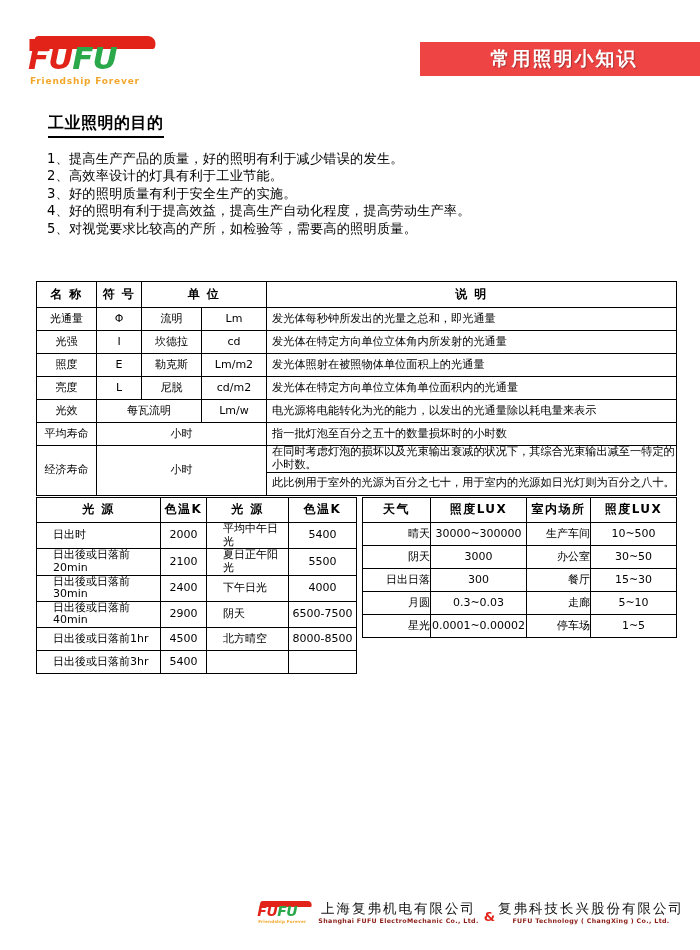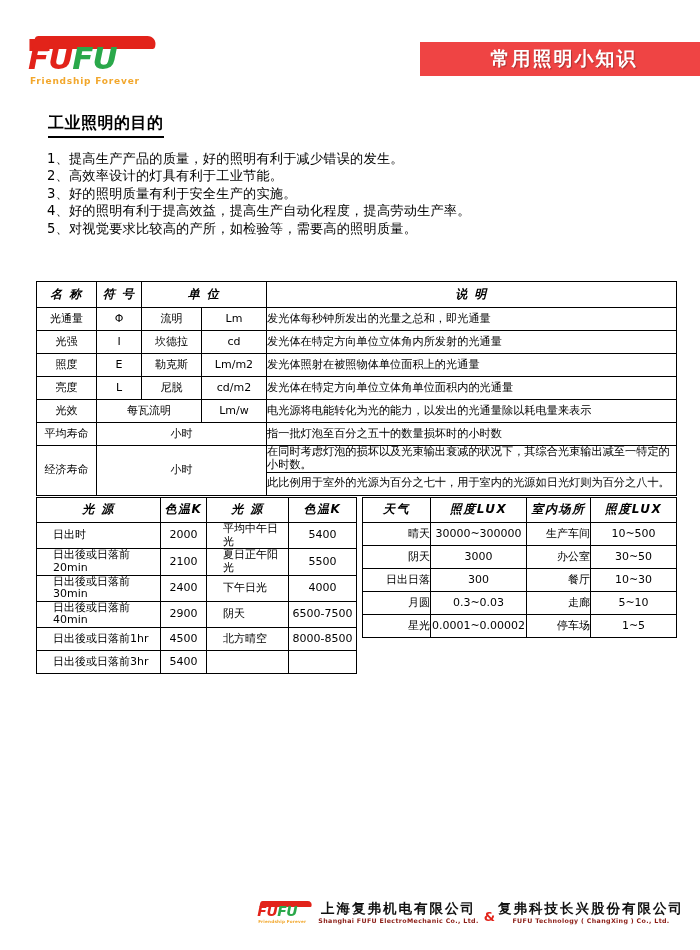--- a/index.html
+++ b/index.html
@@ -133,35 +133,35 @@
   table td, table th {
     border: 1px solid #000000;
     padding: 0;
     font-weight: normal;
     line-height: 1.15;
   }
   .th-cell {
     font-weight: bold;
     text-align: center;
     letter-spacing: 1.5px;
-    font-style: italic;
   }
   .c { text-align: center; }
 
   
   #table-terms {
     position: absolute;
     left: 36px;
     top: 281px;
     width: 640px;
   }
   #table-terms td { height: 22px; }
   #table-terms tr.head td { height: 25px; font-size: 12px; }
   #table-terms .desc {
     text-align: left;
+    padding-left: 5px;
     font-size: 11.2px;
   }
 
   
   #table-colortemp {
     position: absolute;
     left: 36px;
     top: 497px;
     width: 320px;
   }
@@ -232,21 +232,21 @@
     letter-spacing: 0.2px;
   }
   .company {
     display: flex;
     flex-direction: column;
     align-items: center;
     margin-right: 2px;
   }
   .company-cn {
     font-size: 13.5px;
-    font-weight: bold;
+    font-weight: normal;
     letter-spacing: 2px;
     line-height: 16px;
     color: #111;
   }
   .company-en {
     font-size: 6.3px;
     font-weight: bold;
     letter-spacing: 0.35px;
     color: #8a1c14;
     line-height: 9px;
@@ -436,21 +436,21 @@
     <tr>
       <td class="wx">阴天</td>
       <td class="c">3000</td>
       <td class="wx">办公室</td>
       <td class="c">30~50</td>
     </tr>
     <tr>
       <td class="wx">日出日落</td>
       <td class="c">300</td>
       <td class="wx">餐厅</td>
-      <td class="c">10~30</td>
+      <td class="c">15~30</td>
     </tr>
     <tr>
       <td class="wx">月圆</td>
       <td class="c">0.3~0.03</td>
       <td class="wx">走廊</td>
       <td class="c">5~10</td>
     </tr>
     <tr>
       <td class="wx">星光</td>
       <td class="c">0.0001~0.00002</td>

